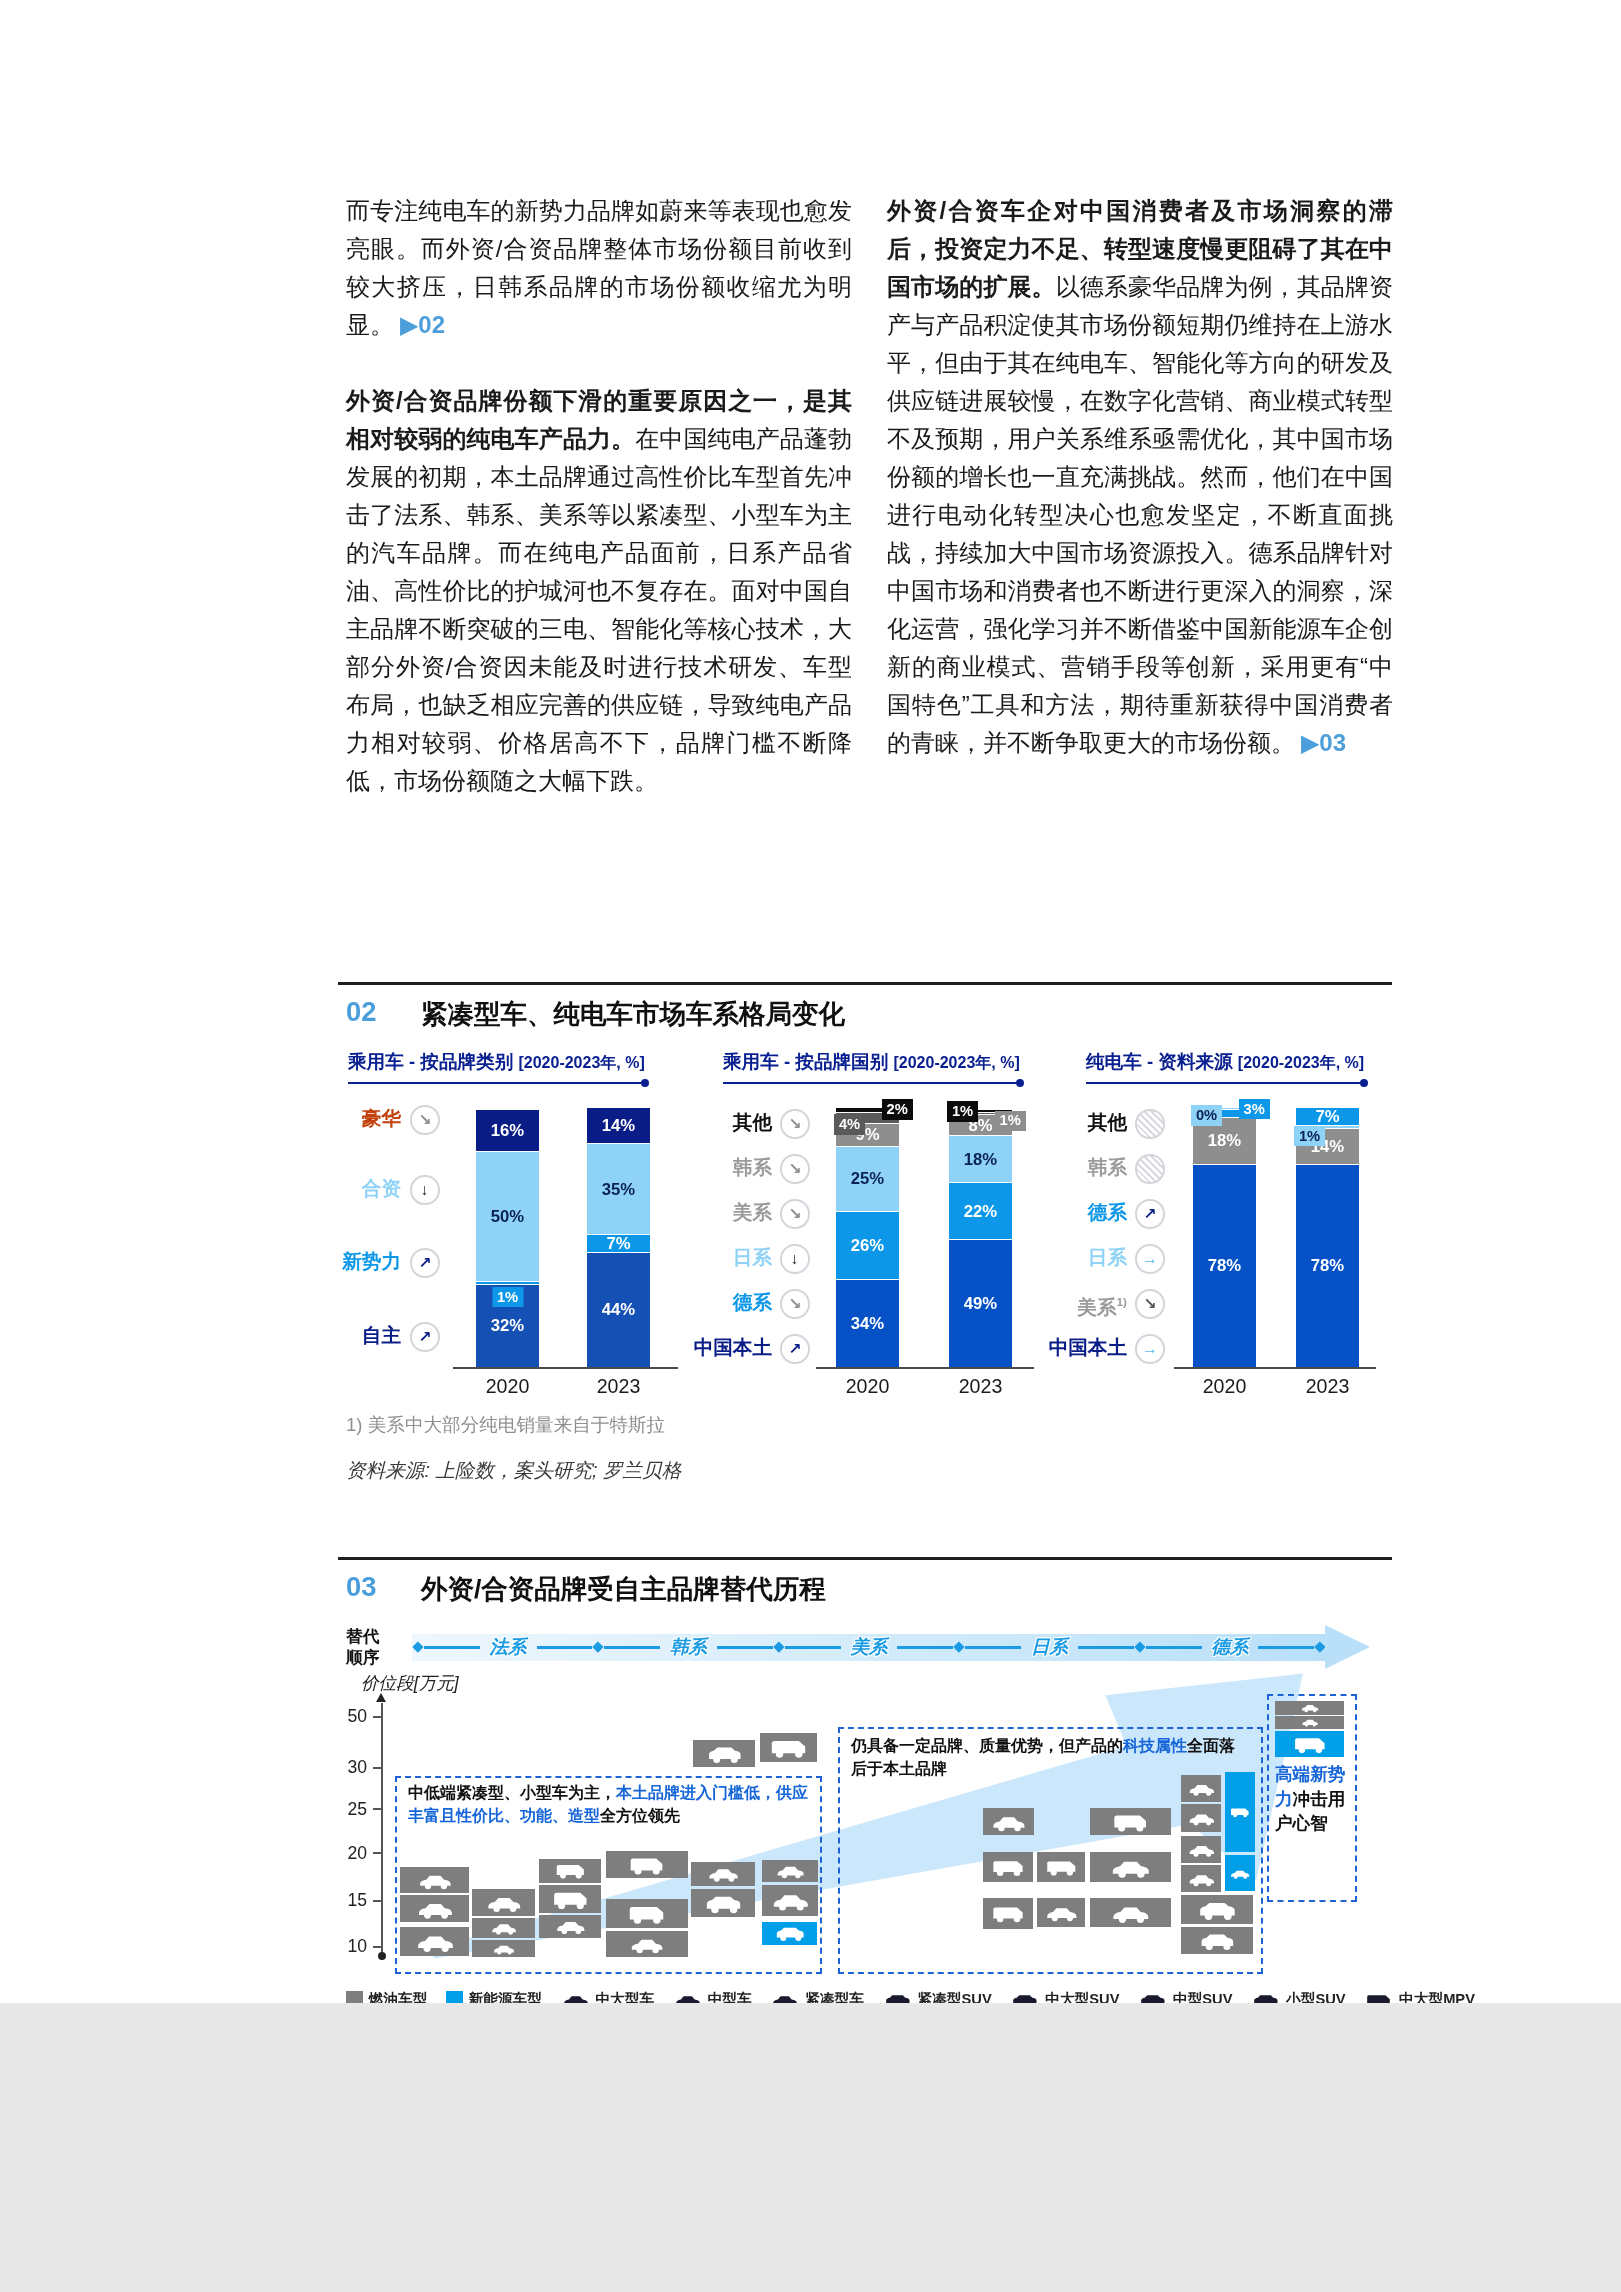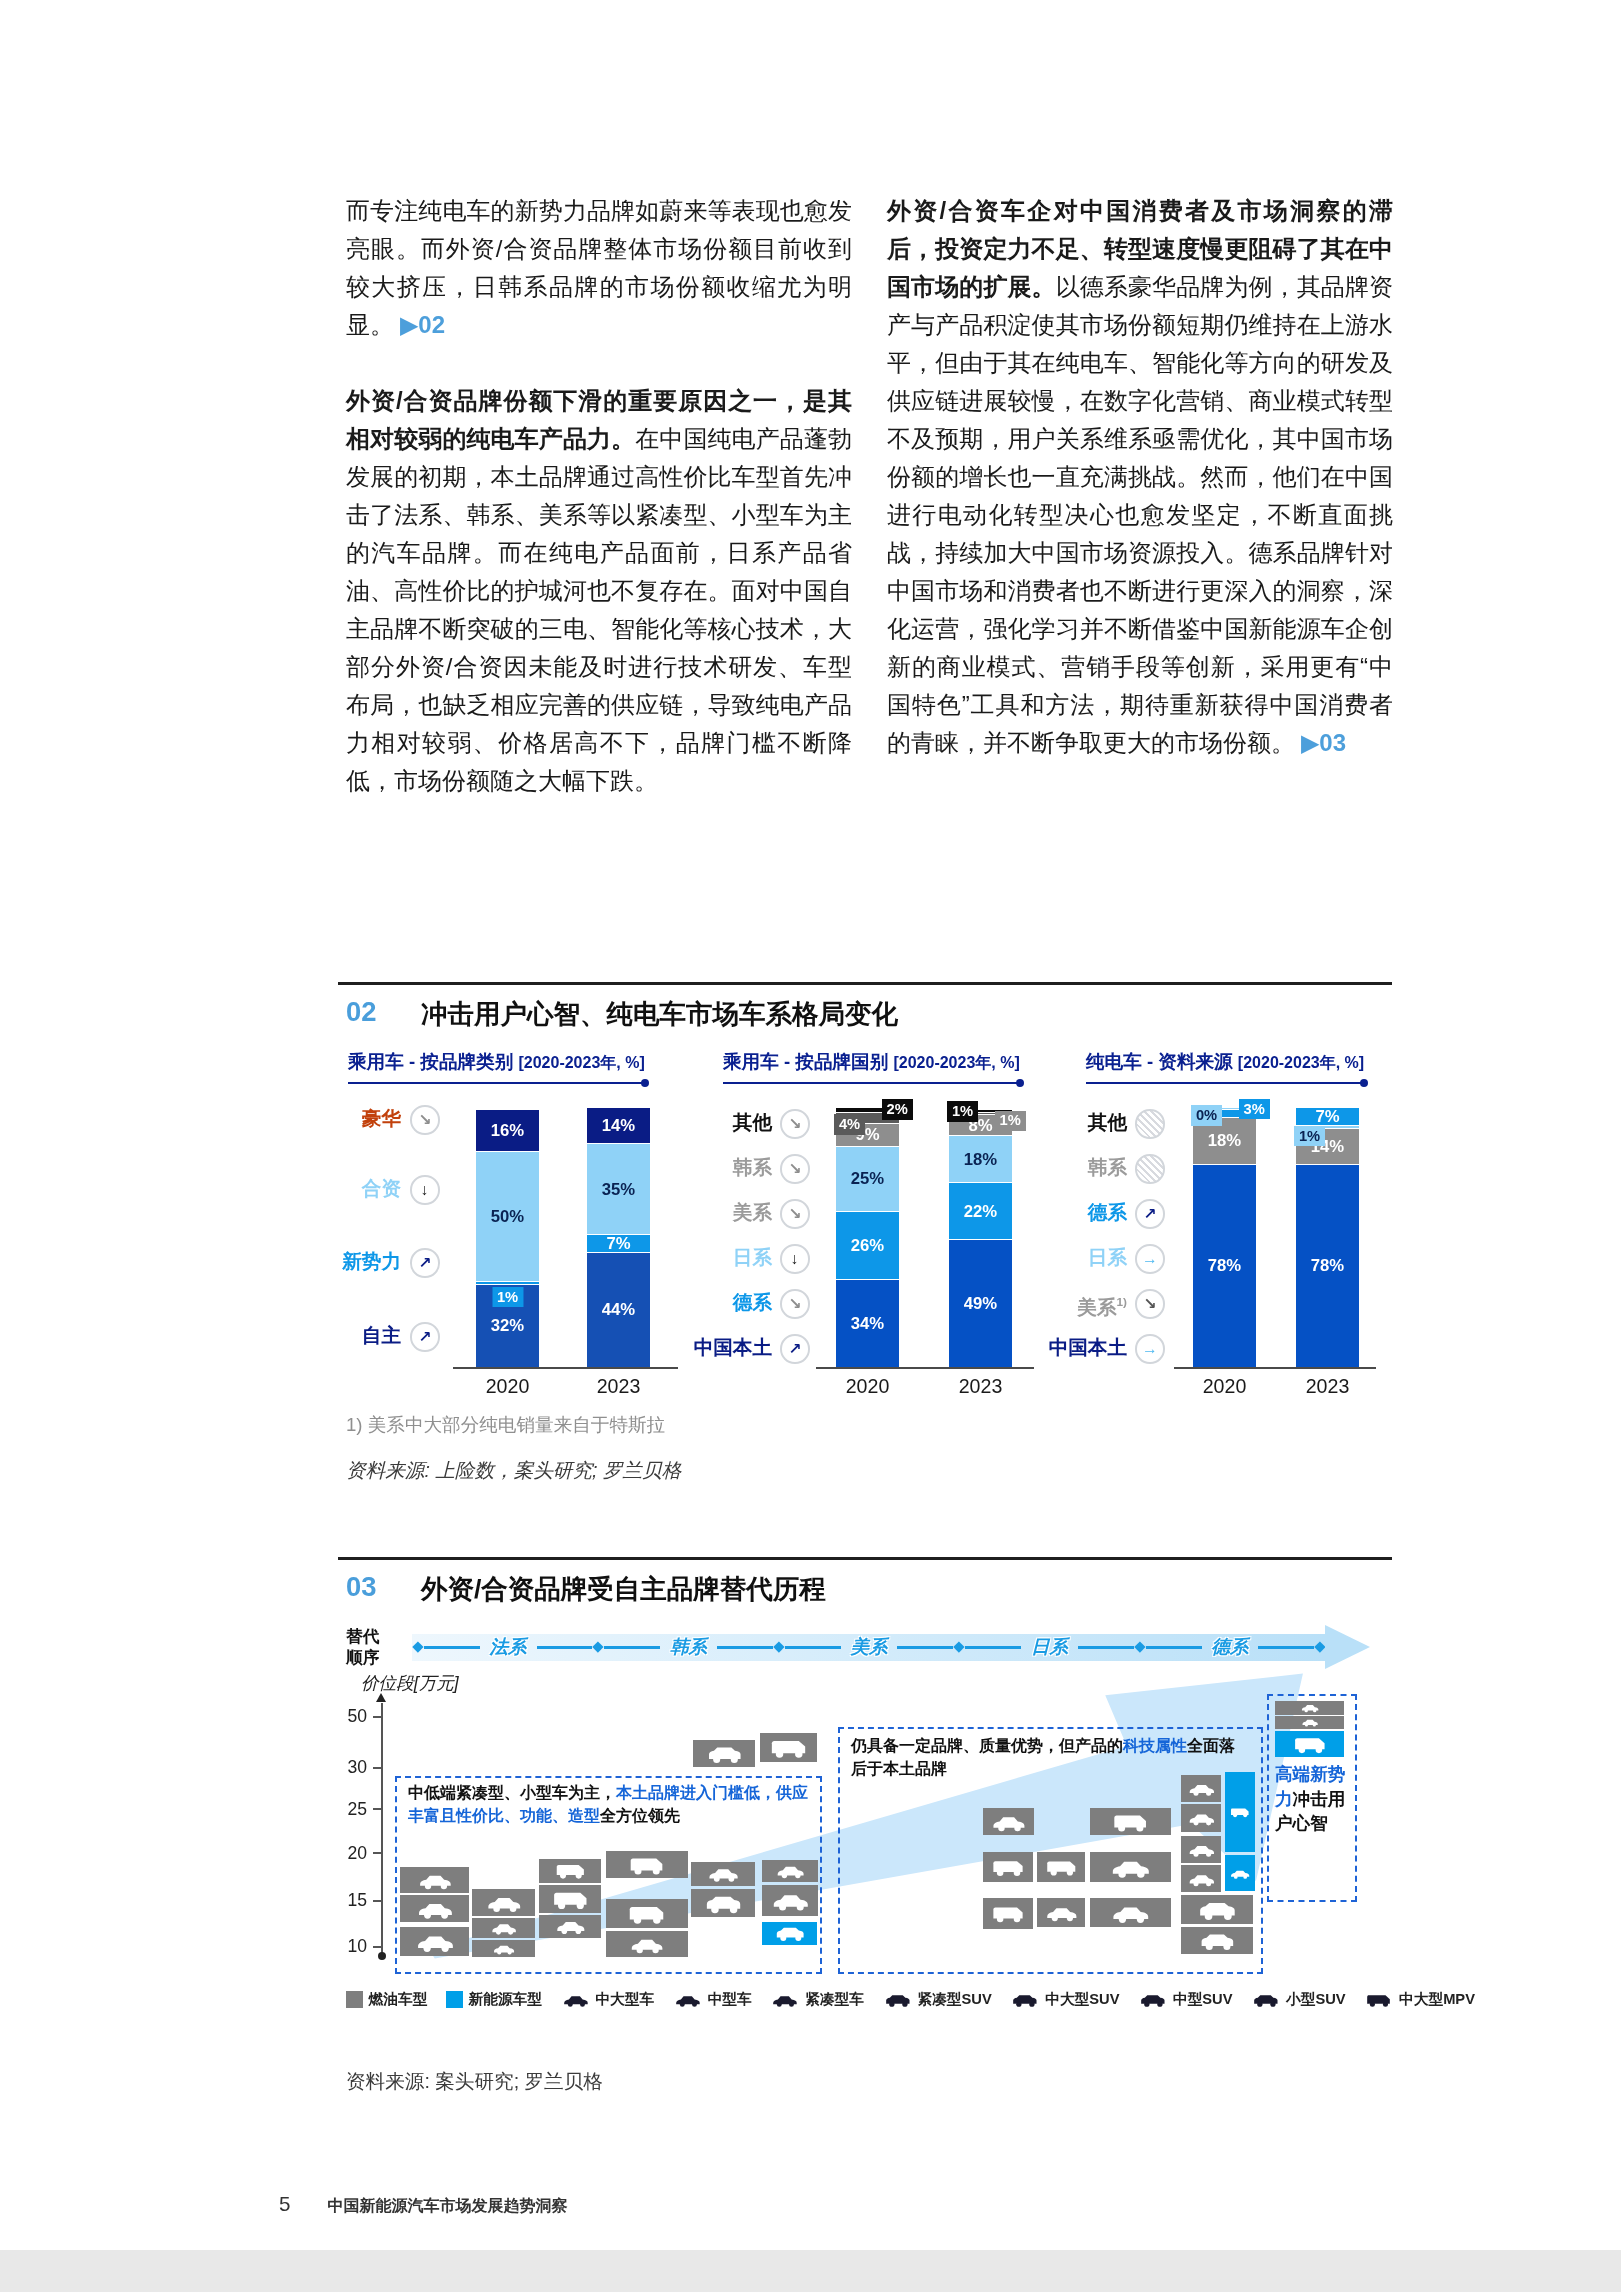--- a/index.html
+++ b/index.html
@@ -1,16 +1,16 @@
 <!DOCTYPE html>
 <html><head>
 <meta charset="utf-8">
 <style>
   html,body{margin:0;padding:0;background:#e8e8e8;}
-  .page{position:relative;width:1621px;height:2250px;background:#ffffff;margin:0 auto;
+  .page{position:relative;width:1621px;height:2003px;background:#ffffff;margin:0 auto;
         font-family:"Liberation Sans","DejaVu Sans",sans-serif;color:#1a1a1a;overflow:hidden;}
   
   .bodycol{position:absolute;width:506px;font-size:24px;line-height:38px;text-align:justify;color:#1a1a1a;}
   .bodycol p{margin:0 0 38px 0;}
   .run-b{font-weight:700;}
   .run-marker{color:#4d9fdb;font-weight:700;padding-left:5.9px;}
   .run-ref{color:#4d9fdb;font-weight:700;}
   
   .hr{position:absolute;left:338px;width:1054px;height:2.5px;background:#1f1f1f;}
   .secnum{position:absolute;font-size:27.4px;font-weight:700;color:#4a9edb;}
@@ -91,21 +91,21 @@
   <div class="bodycol" style="left:346px;top:192px;" id="col-left">
       <p><span class="">而专注纯电车的新势力品牌如蔚来等表现也愈发亮眼。而外资/合资品牌整体市场份额目前收到较大挤压，日韩系品牌的市场份额收缩尤为明显。</span><span class="run-marker">▶</span><span class="run-ref">02</span></p>
       <p><span class="run-b">外资/合资品牌份额下滑的重要原因之一，是其相对较弱的纯电车产品力。</span><span class="">在中国纯电产品蓬勃发展的初期，本土品牌通过高性价比车型首先冲击了法系、韩系、美系等以紧凑型、小型车为主的汽车品牌。而在纯电产品面前，日系产品省油、高性价比的护城河也不复存在。面对中国自主品牌不断突破的三电、智能化等核心技术，大部分外资/合资因未能及时进行技术研发、车型布局，也缺乏相应完善的供应链，导致纯电产品力相对较弱、价格居高不下，品牌门槛不断降低，市场份额随之大幅下跌。</span></p>
     </div>
   <div class="bodycol" style="left:887px;top:192px;" id="col-right">
       <p><span class="run-b">外资/合资车企对中国消费者及市场洞察的滞后，投资定力不足、转型速度慢更阻碍了其在中国市场的扩展。</span><span class="">以德系豪华品牌为例，其品牌资产与产品积淀使其市场份额短期仍维持在上游水平，但由于其在纯电车、智能化等方向的研发及供应链进展较慢，在数字化营销、商业模式转型不及预期，用户关系维系亟需优化，其中国市场份额的增长也一直充满挑战。然而，他们在中国进行电动化转型决心也愈发坚定，不断直面挑战，持续加大中国市场资源投入。德系品牌针对中国市场和消费者也不断进行更深入的洞察，深化运营，强化学习并不断借鉴中国新能源车企创新的商业模式、营销手段等创新，采用更有“中国特色”工具和方法，期待重新获得中国消费者的青睐，并不断争取更大的市场份额。</span><span class="run-marker">▶</span><span class="run-ref">03</span></p>
     </div>
 
   <div class="hr" style="top:982px;"></div>
   <div class="secnum" style="left:346px;top:996px;">02</div>
-  <div class="sectitle" style="left:421px;top:996px;">冲击用户心智、纯电车市场车系格局变化</div>
+  <div class="sectitle" style="left:421px;top:996px;">紧凑型车、纯电车市场车系格局变化</div>
   <div id="fig02">
       <div class="subtitle" style="left: 348px; top: 1049px;"><span>乘用车 - 按品牌类别 </span><span class="rng">[2020-2023年, %]</span><span class="dot"></span></div>
       <div class="llabel" style="left: 272px; top: 1105px; color: #c2410c;">豪华</div>
       <div class="lcirc" style="left: 410px; top: 1105px; color: rgb(142, 142, 142);">↘</div>
       <div class="llabel" style="left: 272px; top: 1175px; color: rgb(143, 210, 247);">合资</div>
       <div class="lcirc" style="left: 410px; top: 1175px; color: rgb(17, 17, 17);">↓</div>
       <div class="llabel" style="left: 272px; top: 1248px; color: rgb(13, 151, 232);">新势力</div>
       <div class="lcirc" style="left: 410px; top: 1248px; color: rgb(10, 28, 133);">↗</div>
       <div class="llabel" style="left: 272px; top: 1322px; color: rgb(10, 28, 133);">自主</div>
       <div class="lcirc" style="left: 410px; top: 1322px; color: rgb(10, 28, 133);">↗</div>

